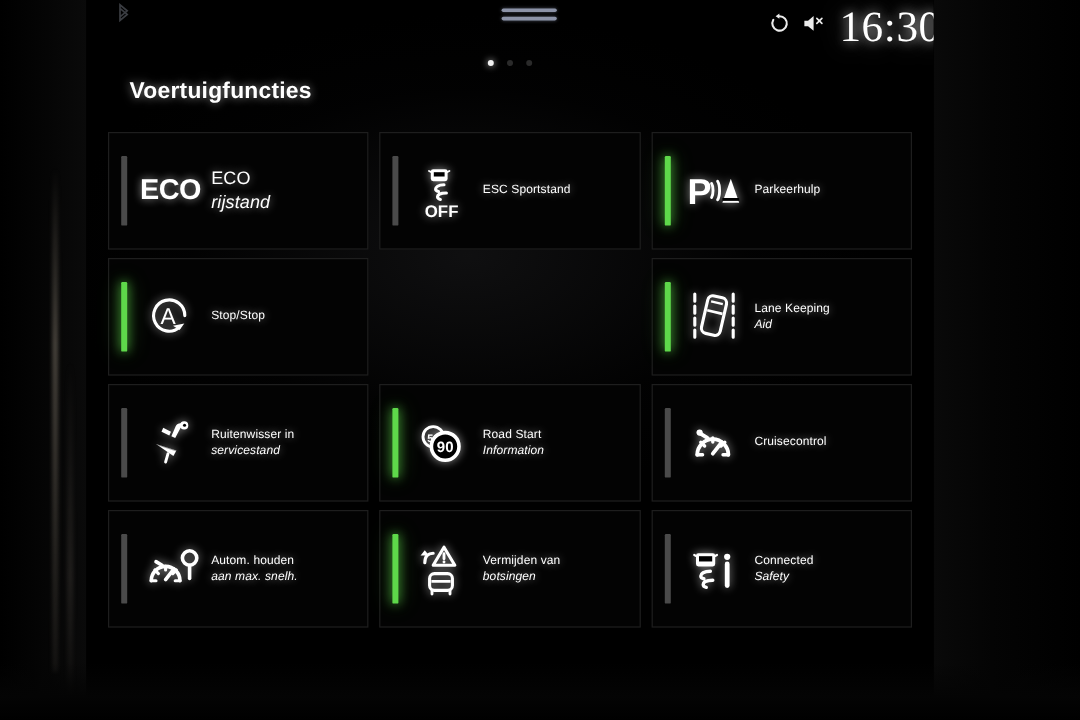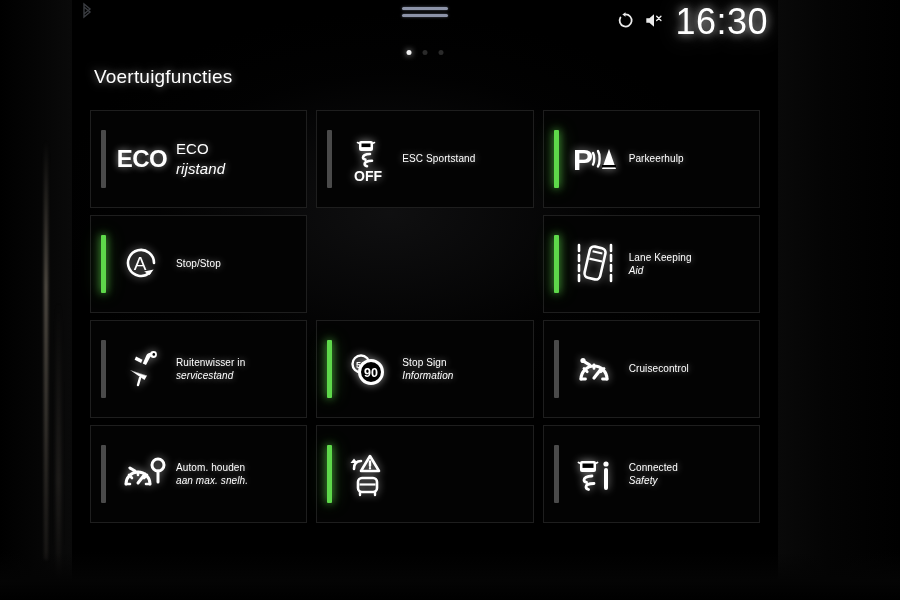--- a/index.html
+++ b/index.html
@@ -66,22 +66,22 @@
     position: absolute;
     left: 0; top: 0;
     width: 706px; height: 560px;
     background: radial-gradient(ellipse 60% 45% at 45% 38%, rgba(28,28,30,.55) 0%, rgba(8,8,9,.2) 55%, rgba(0,0,0,0) 80%);
     pointer-events: none;
   }
 
   
   #statusbar {
     position: absolute;
-    left: 0; top: 0;
-    width: 706px; height: 44px;
+    left: 16px; top: 0;
+    width: 706px; height: 44px; font-family: Liberation Serif, serif;
   }
   .bt-icon {
     position: absolute;
     left: 8px; top: 2px;
     width: 14px; height: 20px;
     opacity: .38;
   }
   .drag-handle {
     position: absolute;
     left: 50%; top: 7px;
@@ -133,24 +133,24 @@
     background: #2a2a2a;
   }
   #page-dots span.on {
     background: #f2f2f2;
     box-shadow: 0 0 6px rgba(255,255,255,.8);
   }
 
   
   #page-title {
     position: absolute;
-    left: 22px; top: 66px;
+    left: 36px; top: 66px;
     color: #fff;
     font-size: 19px;
-    font-weight: normal;
+    font-weight: bold;
     letter-spacing: .2px;
     text-shadow: 0 0 8px rgba(255,255,255,.55);
   }
 
   
   #grid {
     position: absolute;
     left: 18px; top: 110px;
     width: 670px;
     display: grid;
@@ -368,21 +368,21 @@
         <span class="statusbar-pill" style="background:#5ed84a;box-shadow:0 0 9px rgba(94,216,74,.85),0 0 18px rgba(94,216,74,.4);"></span>
         <span class="tile-icon">
           <svg width="46" height="40" viewBox="0 0 46 40">
             <circle cx="16" cy="15" r="8.5" fill="none" stroke="#fff" stroke-width="2.4"></circle>
             <text x="16" y="19" font-family="Liberation Sans, sans-serif" font-size="9" font-weight="bold" fill="#fff" text-anchor="middle">50</text>
             <circle cx="26" cy="23" r="11.5" fill="#000" stroke="#fff" stroke-width="3"></circle>
             <text x="26" y="28" font-family="Liberation Sans, sans-serif" font-size="12.5" font-weight="bold" fill="#fff" text-anchor="middle">90</text>
           </svg>
         </span>
         <span class="tile-label">
-          <span>Stop Sign</span>
+          <span>Road Start</span>
           <span class="l2">Information</span>
         </span>
       </div>
 
       <div class="tile">
         <span class="statusbar-pill"></span>
         <span class="tile-icon">
           <svg width="44" height="40" viewBox="0 0 44 40">
             <path d="M8 30a13 13 0 0 1 26 0" fill="none" stroke="#fff" stroke-width="3.2" stroke-linecap="round"></path>
             <path d="M8 30h4.5M29.5 30H34M11 19.5l3.2 3.2M31 19.5l-3.2 3.2M21 16v3.4" stroke="#fff" stroke-width="2.8" stroke-linecap="round"></path>
@@ -420,20 +420,24 @@
           <svg width="46" height="48" viewBox="0 0 46 48">
             <path d="M9 19c0-6 3-8 7-8" fill="none" stroke="#fff" stroke-width="2.6" stroke-linecap="round"></path>
             <path d="M9 8.5L5.5 13h7z" fill="#fff"></path>
             <path d="M25 6l9 15H16z" fill="none" stroke="#fff" stroke-width="2.6" stroke-linejoin="round"></path>
             <path d="M25 11.5v4.2M25 18.2v.1" stroke="#fff" stroke-width="2.4" stroke-linecap="round"></path>
             <rect x="13" y="28" width="19" height="14" rx="4" fill="none" stroke="#fff" stroke-width="2.6"></rect>
             <path d="M14.5 34.5h16" stroke="#fff" stroke-width="2.2"></path>
             <path d="M15 42v3M30 42v3" stroke="#fff" stroke-width="2.4" stroke-linecap="round"></path>
           </svg>
         </span>
+        <span class="tile-label">
+          <span>Vermijden van</span>
+          <span class="l2">botsingen</span>
+        </span>
       </div>
 
       <div class="tile">
         <span class="statusbar-pill"></span>
         <span class="tile-icon">
           <svg width="46" height="44" viewBox="0 0 46 44">
             <path d="M10 9h12a2 2 0 0 1 2 2v7a2 2 0 0 1-2 2H10a2 2 0 0 1-2-2v-7a2 2 0 0 1 2-2z" fill="#fff"></path>
             <rect x="10.5" y="11.5" width="11" height="4.4" fill="#000"></rect>
             <path d="M6.5 10.5l2 1M25.5 10.5l-2 1" stroke="#fff" stroke-width="1.8" stroke-linecap="round"></path>
             <path d="M20 24c-5.5 0-8 2.2-8 4 0 1.8 2.6 2.3 2.6 2.3M22 31.5c-5.5 0-8 1.8-8 3.6 0 1.8 2.6 2.4 2.6 2.4" fill="none" stroke="#fff" stroke-width="2.8" stroke-linecap="round"></path>

